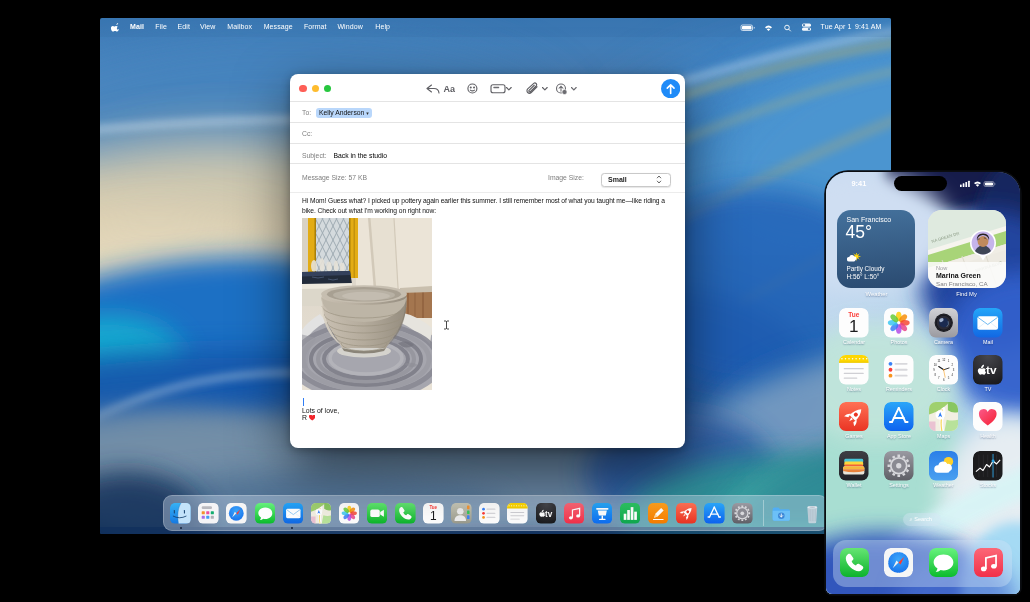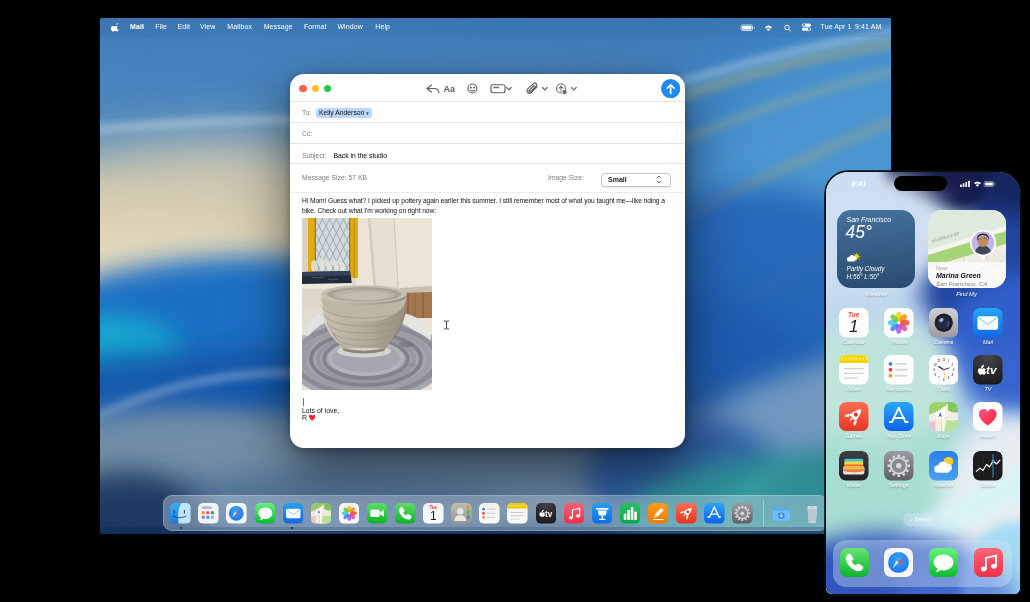--- a/index.html
+++ b/index.html
@@ -1,21 +1,21 @@
 <!DOCTYPE html>
 <html><head><meta charset="utf-8">
 <style>
 html,body{margin:0;padding:0;background:#000;width:1030px;height:602px;overflow:hidden;font-family:"Liberation Sans",sans-serif;}
 #stage{position:absolute;left:0;top:0;width:1030px;height:602px;background:#000;}
 #desktop{position:absolute;left:100px;top:18px;width:791px;height:516px;overflow:hidden;border-radius:2px;}
 #wall{position:absolute;left:0;top:0;}
 .mi{position:absolute;top:23.3px;font-size:7px;color:#fff;letter-spacing:0.1px;}
-#phone{position:absolute;left:825.5px;top:171.5px;width:194.5px;height:422.5px;border-radius:22px 22px 6px 6px;overflow:hidden;box-shadow:0 0 0 1.8px #0b0d11;font-style:italic;}
+#phone{position:absolute;left:825.5px;top:171.5px;width:194.5px;height:422.5px;border-radius:22px 22px 6px 6px;overflow:hidden;box-shadow:0 0 0 1.8px #0b0d11;}
 #pwall{position:absolute;left:0;top:0;}
-#win{position:absolute;left:290px;top:74px;width:395px;height:373.5px;background:#fff;border-radius:14px;box-shadow:0 20px 55px rgba(0,0,0,.55),0 2px 10px rgba(0,0,0,.3);}
+#win{position:absolute;left:290px;top:74px;width:395px;height:373.5px;background:#fff;border-radius:8px;box-shadow:0 20px 55px rgba(0,0,0,.55),0 2px 10px rgba(0,0,0,.3);}
 .sep{position:absolute;left:0;width:395px;height:1px;background:#e4e4e4;}
 .glabel{color:#7e7e7e;font-size:6.8px;position:absolute;}
 .tl{position:absolute;top:10.6px;width:7.4px;height:7.4px;border-radius:50%;}
 .icolabel{position:absolute;color:#fff;font-size:5.4px;text-align:center;width:44px;text-shadow:0 0.5px 1.5px rgba(0,30,80,0.45);}
 .aicon{position:absolute;width:29.5px;height:29.5px;border-radius:6.8px;}
 .dki{position:absolute;width:20.6px;height:20.6px;top:503.3px;border-radius:4.8px;}
 </style></head>
 <body>
 <div id="stage">
 <div id="desktop">

